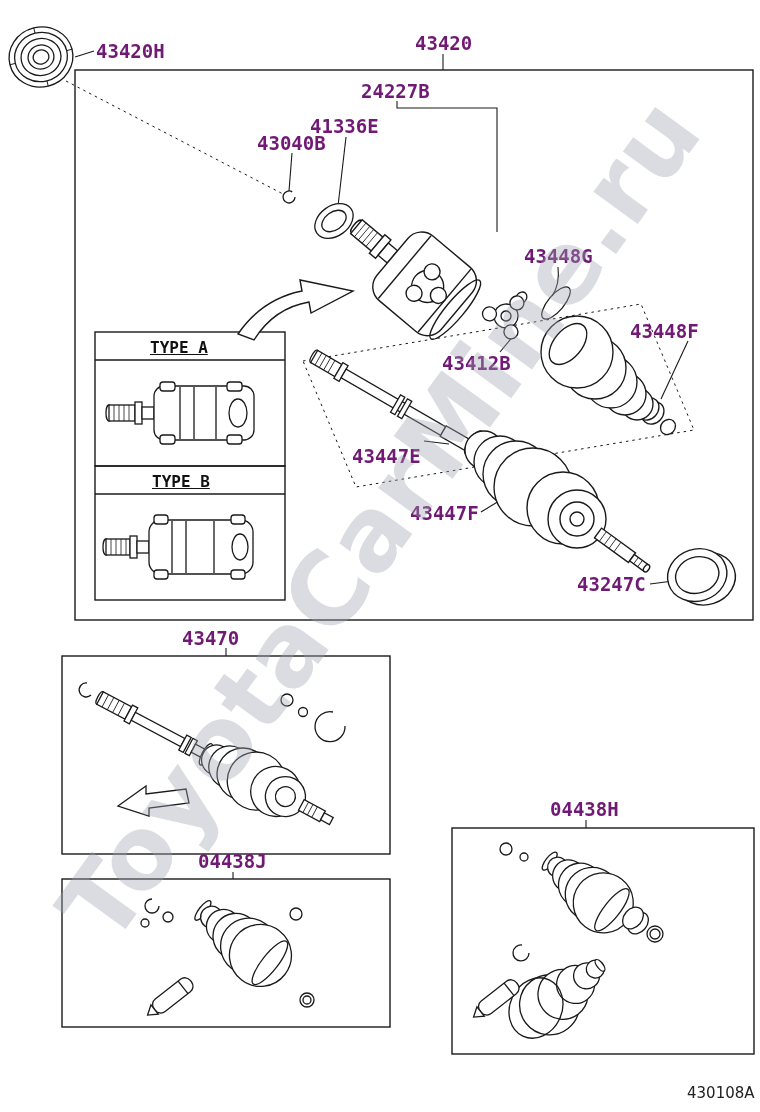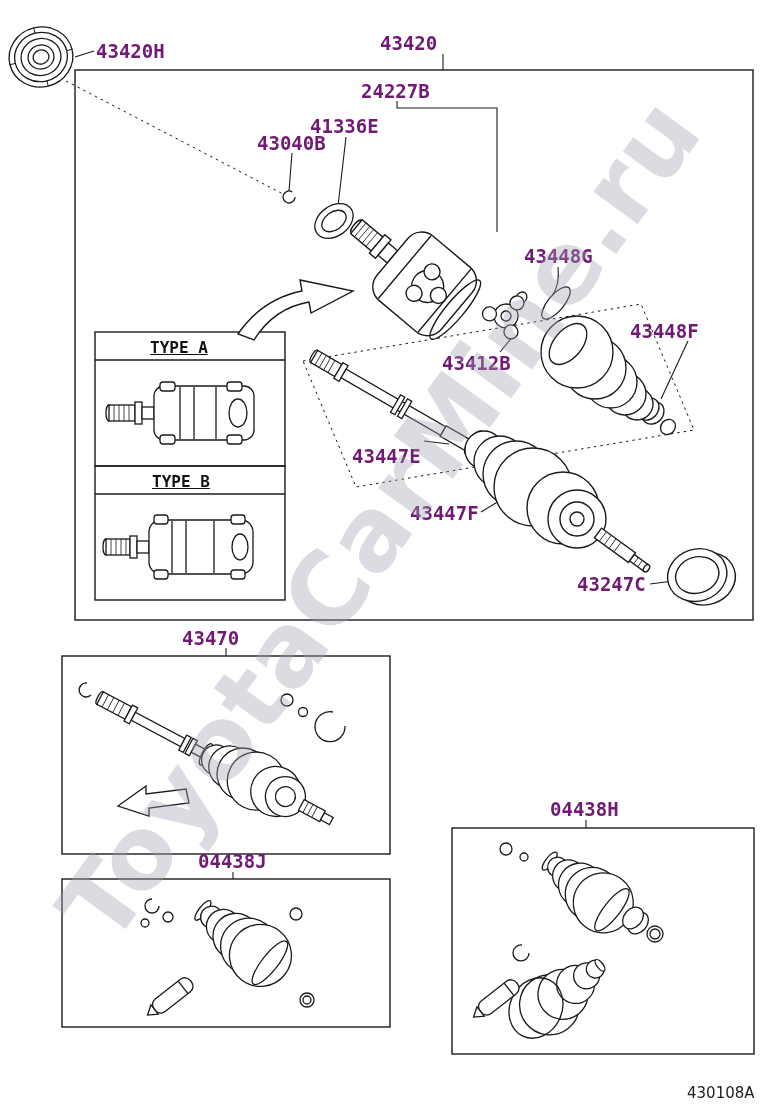--- a/index.html
+++ b/index.html
@@ -297,21 +297,21 @@
     <ellipse cx="536" cy="1008" rx="26" ry="31" fill="none" transform="rotate(25 536 1008)"></ellipse>
     <g transform="rotate(-38 498 998)">
       <rect x="476" y="990" width="46" height="16" rx="7"></rect>
       <polygon points="476,992 467,998 476,1004"></polygon>
       <line x1="512" y1="990" x2="512" y2="1006"></line>
     </g>
   </g>
 </svg>
 
 <div class="part-label" style="left:96px;top:40px">43420H</div>
-<div class="part-label" style="left:380px;top:32px">43420</div>
+<div class="part-label" style="left:415px;top:32px">43420</div>
 <div class="part-label" style="left:361px;top:80px">24227B</div>
 <div class="part-label" style="left:310px;top:115px">41336E</div>
 <div class="part-label" style="left:257px;top:132px">43040B</div>
 <div class="part-label" style="left:524px;top:245px">43448G</div>
 <div class="part-label" style="left:630px;top:320px">43448F</div>
 <div class="part-label" style="left:442px;top:352px">43412B</div>
 <div class="part-label" style="left:352px;top:445px">43447E</div>
 <div class="part-label" style="left:410px;top:502px">43447F</div>
 <div class="part-label" style="left:577px;top:573px">43247C</div>
 <div class="part-label" style="left:182px;top:627px">43470</div>

